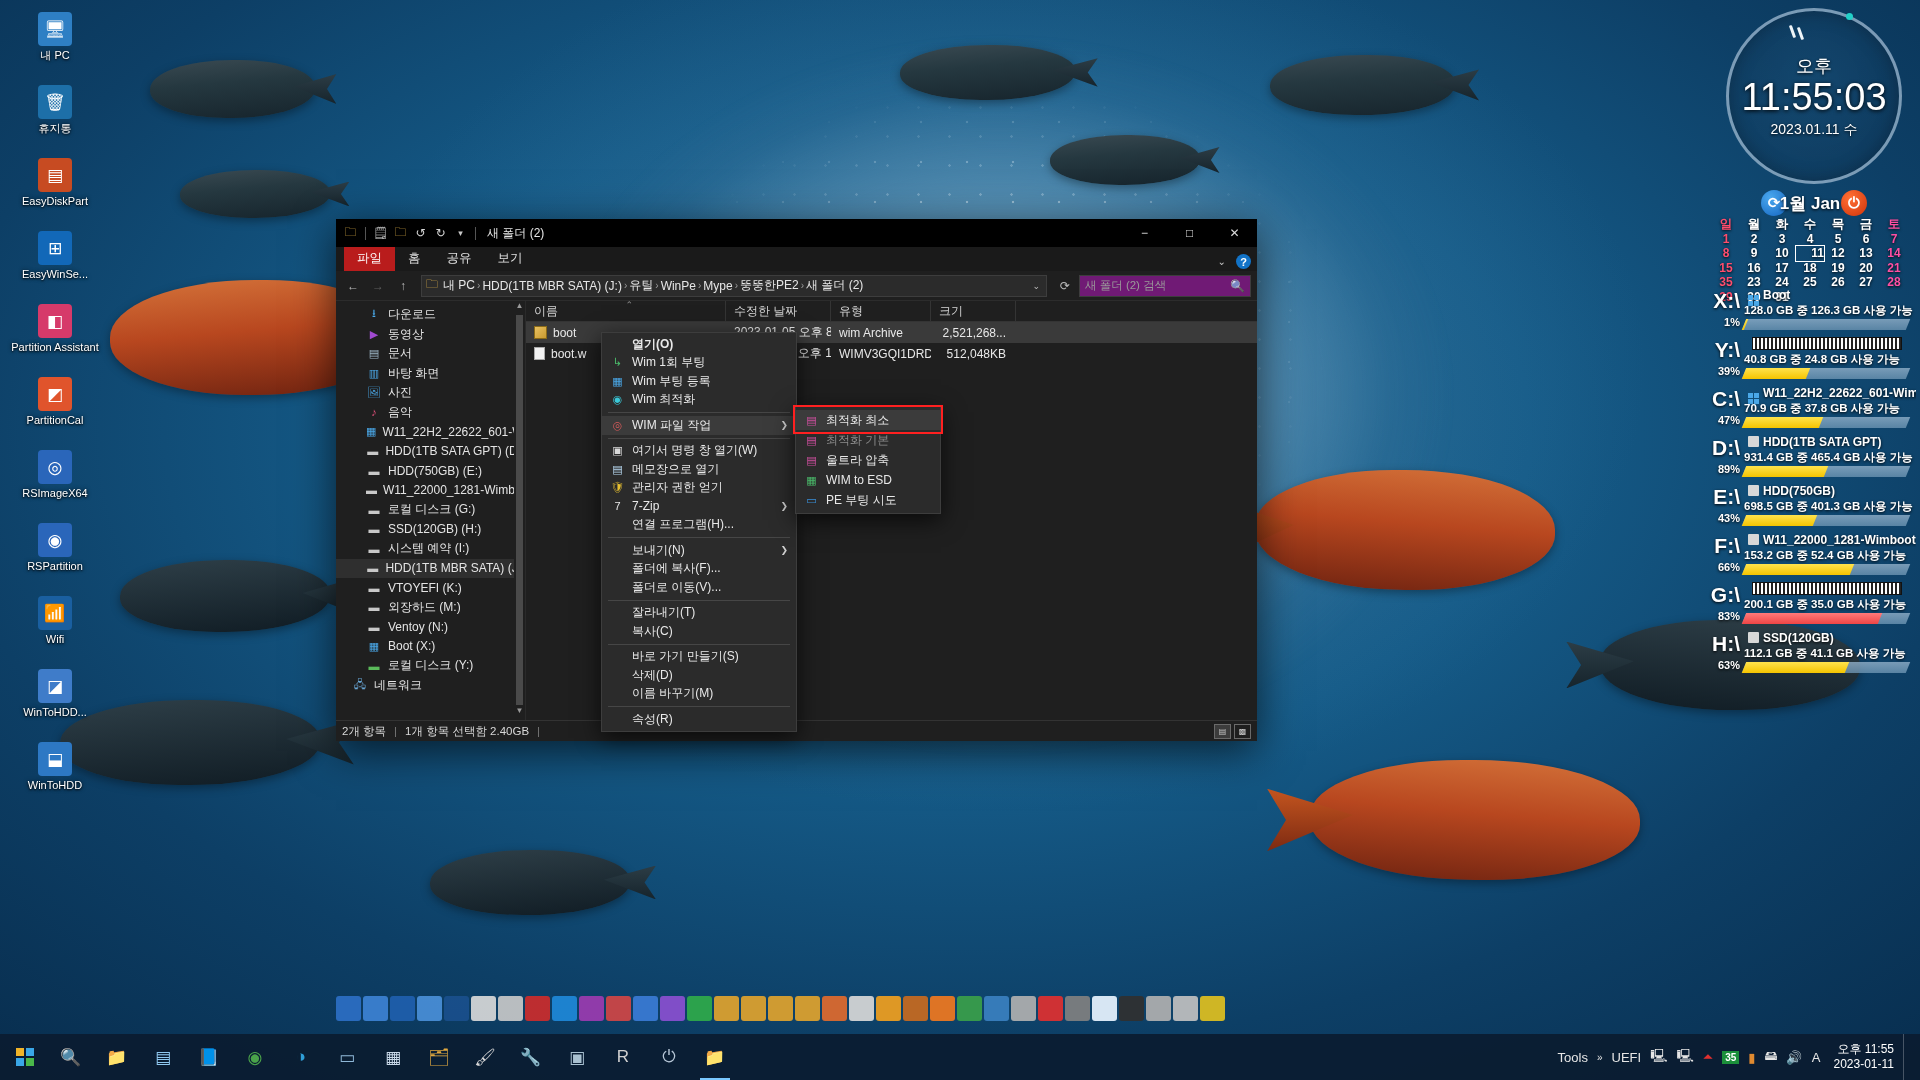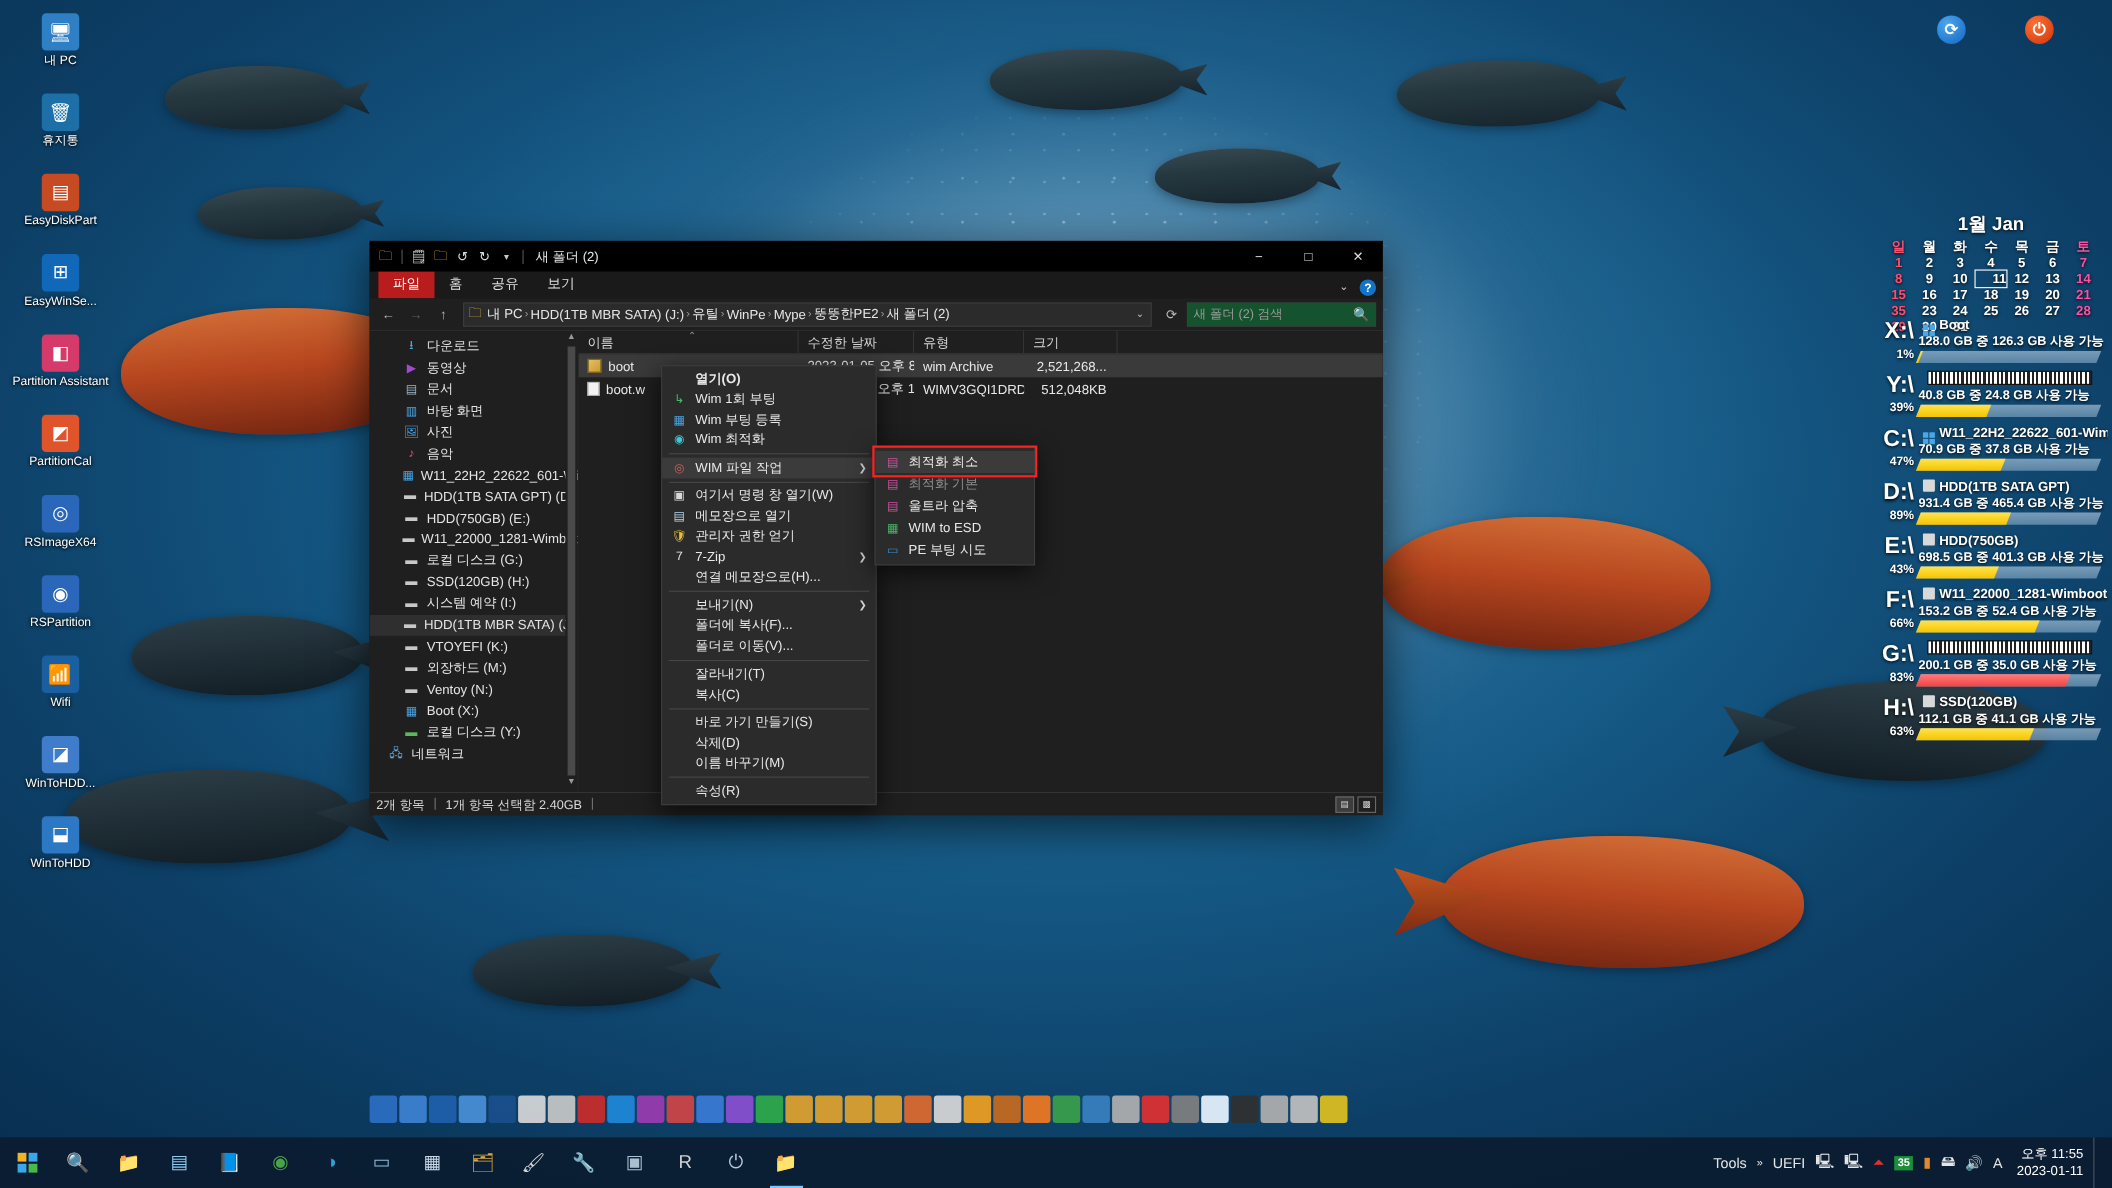--- a/index.html
+++ b/index.html
@@ -156,21 +156,21 @@
   .navbtn.dim { color:#5f5f5f; }
   .crumbbar {
     flex:1; height:22px; margin:0 4px; background:#2b2b2b; border:1px solid #3d3d3d;
     display:flex; align-items:center; padding:0 4px; gap:2px; overflow:hidden; font-size:12px;
   }
   .crumbbar .fi { margin-right:3px; font-size:12px; }
   .crumb { color:#e6e6e6; white-space:nowrap; }
   .csep { color:#9a9a9a; font-size:10px; padding:0 2px; }
   .crumb-end { margin-left:auto; display:flex; gap:7px; color:#bdbdbd; padding-right:2px;}
   .searchbox {
-    width:172px; height:22px; background:#14532d; border:1px solid #3d3d3d;
+    width:172px; height:22px; background:#701a75; border:1px solid #3d3d3d;
     display:flex; align-items:center; padding:0 5px; color:#9a9a9a; font-size:11.5px;
   }
   .searchbox .mag { margin-left:auto; font-size:12px; }
 
   .body-row { display:flex; height:calc(100% - 28px - 24px - 30px - 21px); }
   .navpane { width:190px; background:#1f1f1f; position:relative; overflow:hidden; border-right:1px solid #2a2a2a;}
   .tree { padding-top:4px; }
   .tnode { height:19.5px; display:flex; align-items:center; padding-left:22px; font-size:12px; color:#e4e4e4; white-space:nowrap; }
   .tnode.sel { background:#2f2f2f; }
   .tnode .ti { width:16px; height:14px; margin-right:6px; display:inline-flex; align-items:center; justify-content:center; font-size:11px;}
@@ -335,20 +335,28 @@
       <div class="glyph" style="background:#3f7cc9">◪</div>
       <div class="lbl">WinToHDD...</div>
     </div>
     <div class="dicon">
       <div class="glyph" style="background:#2d78c4">⬓</div>
       <div class="lbl">WinToHDD</div>
     </div>
   </div>
 
 <div id="clock-gadget">
+  <div class="clock-ring">
+    <span class="tickmark" style="top:14px;left:62px;transform:rotate(-20deg)"></span>
+    <span class="tickmark" style="top:16px;left:70px;transform:rotate(-20deg)"></span>
+    <span class="clock-dot"></span>
+    <div class="clock-ampm">오후</div>
+    <div class="clock-time">11:55:03</div>
+    <div class="clock-date">2023.01.11 수</div>
+  </div>
   <div class="clock-btns">
     <div class="cbtn refresh">⟳</div>
     <div class="cbtn power">⏻</div>
   </div>
 </div>
 
 <div id="cal-gadget">
   <div class="cal-title">1월 Jan</div>
   <div class="cal-grid" id="cal-grid">
       <div class="hd sun">일</div>
@@ -736,21 +744,21 @@
       <span class="mic" style="color:#e8c030">🛡</span>
       <span class="mtx">관리자 권한 얻기</span>
     </div>
     <div class="mi">
       <span class="mic" style="color:#e8e8e8">7</span>
       <span class="mtx">7-Zip</span>
       <span class="arrow">❯</span>
     </div>
     <div class="mi">
       <span class="mic" style=""></span>
-      <span class="mtx">연결 메모장으로(H)...</span>
+      <span class="mtx">연결 프로그램(H)...</span>
     </div>
     <div class="msep"></div>
     <div class="mi">
       <span class="mic" style=""></span>
       <span class="mtx">보내기(N)</span>
       <span class="arrow">❯</span>
     </div>
     <div class="mi">
       <span class="mic" style=""></span>
       <span class="mtx">폴더에 복사(F)...</span>

